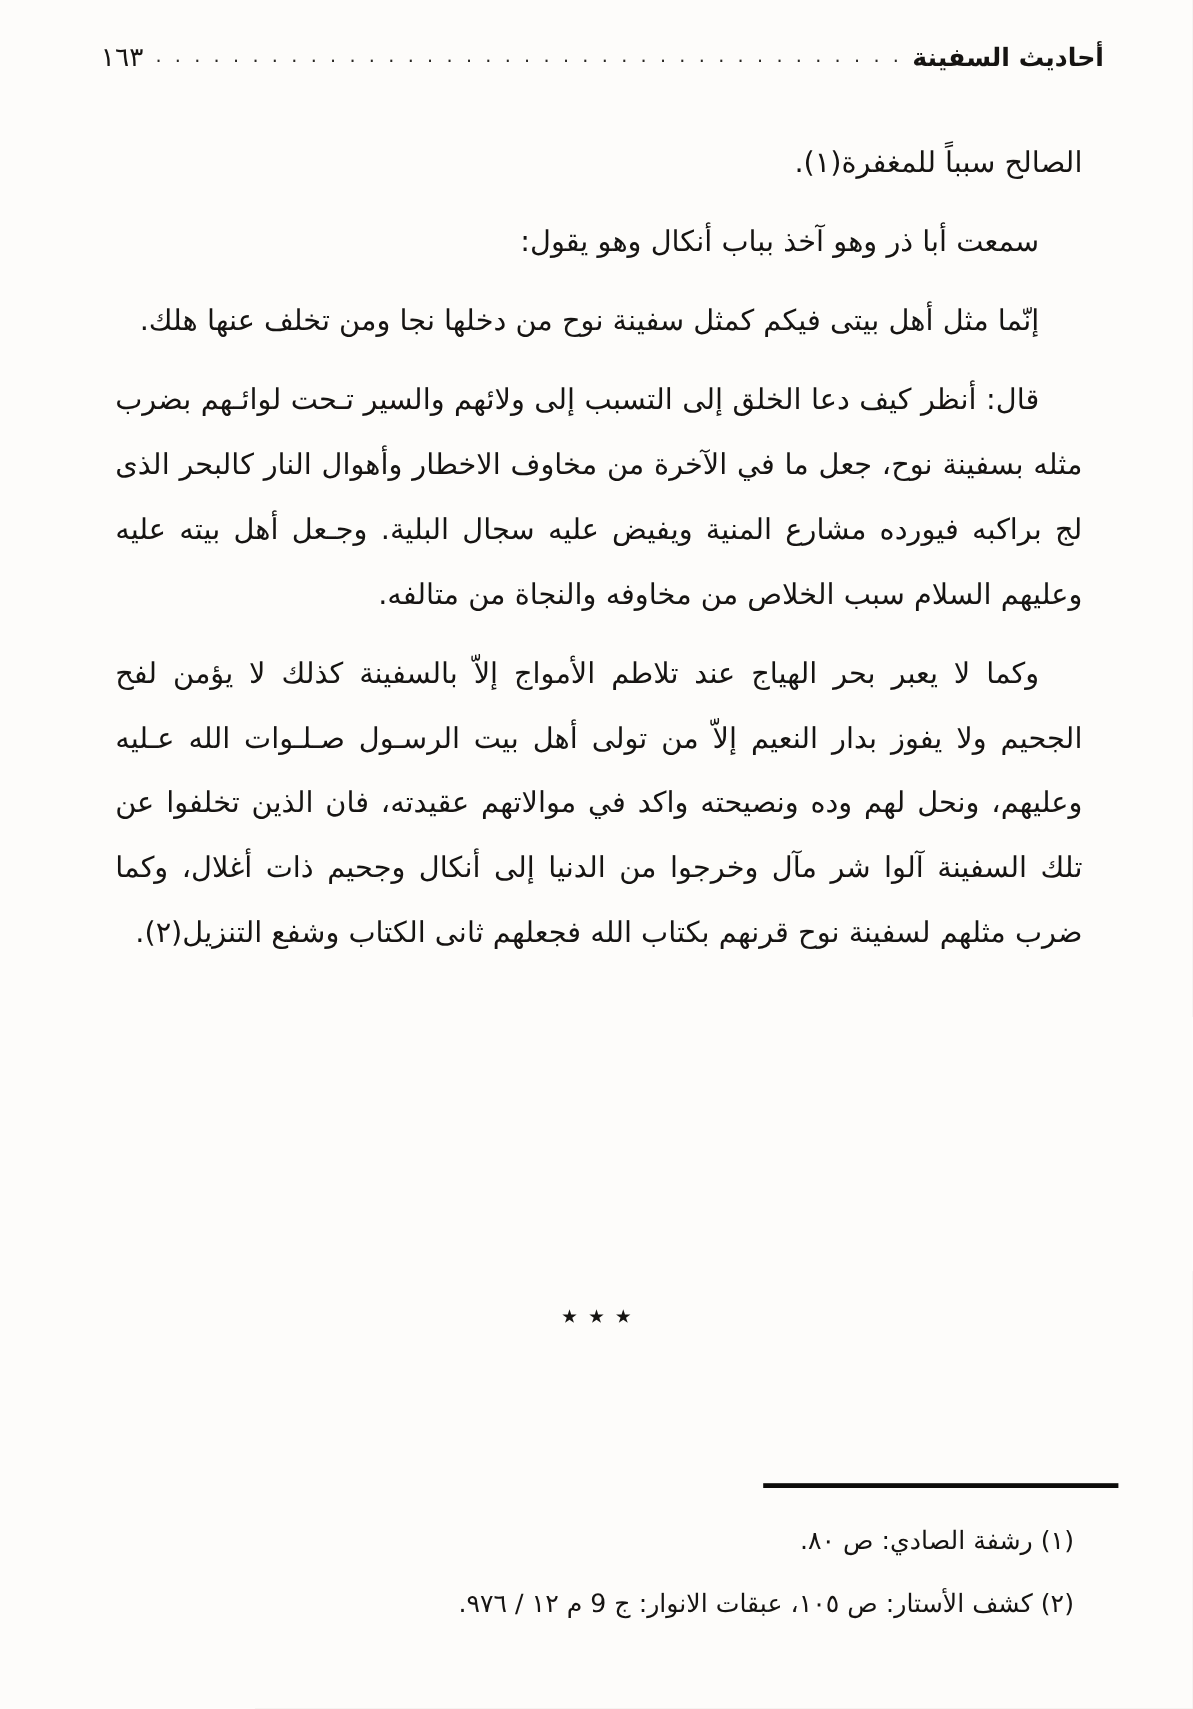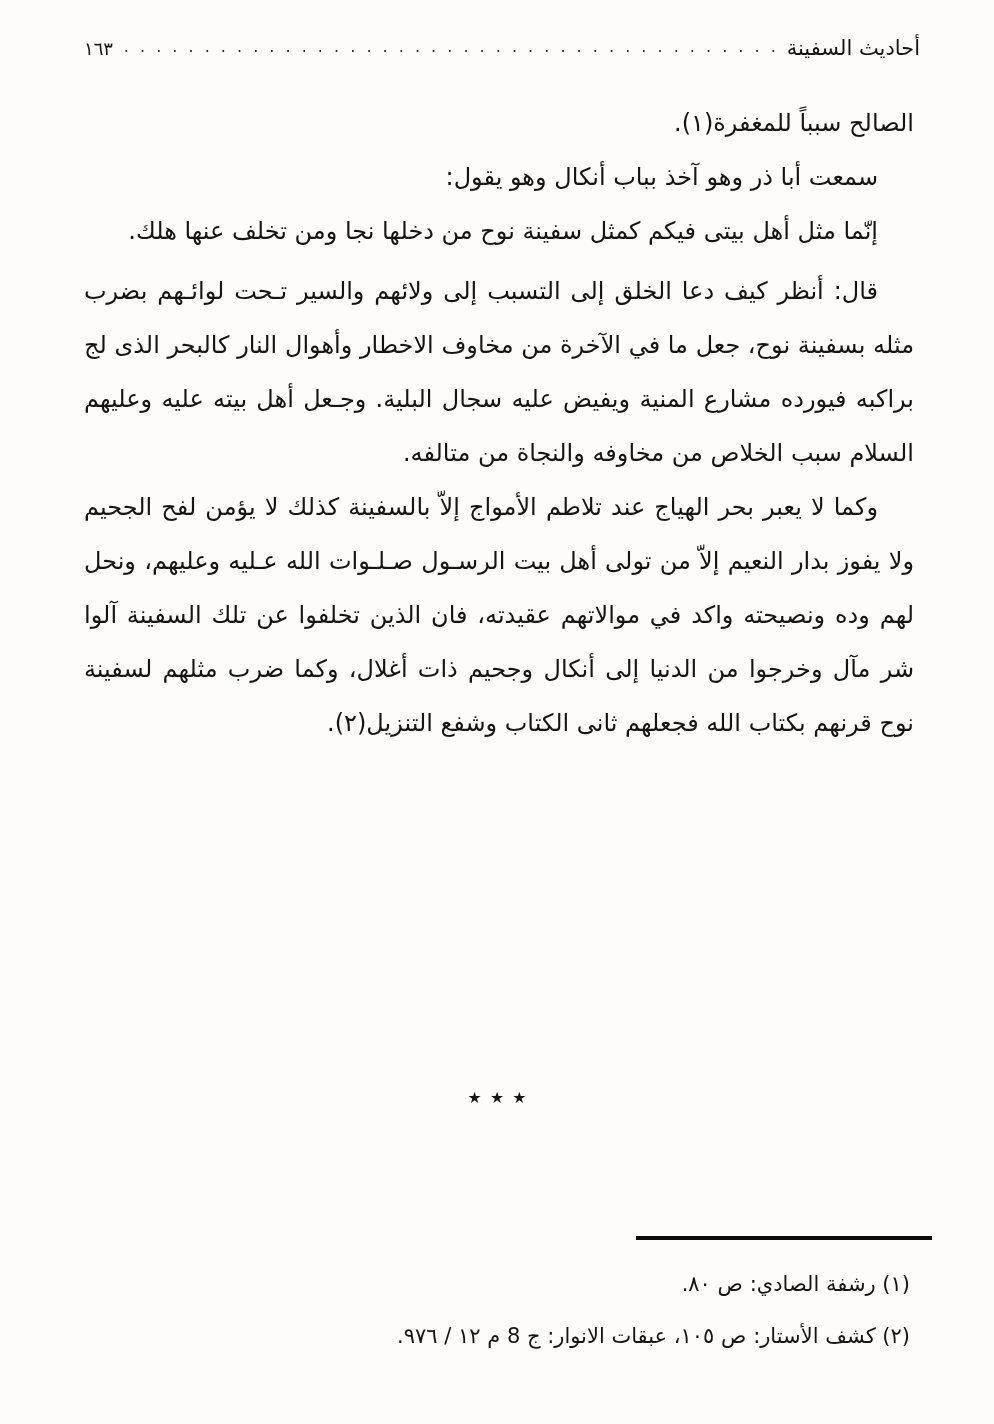--- a/index.html
+++ b/index.html
@@ -23,53 +23,53 @@
   .running-header {
     position: absolute;
     top: 36px;
     right: 74px;
     left: 84px;
     display: flex;
     align-items: baseline;
     font-size: 21px;
   }
   .running-title {
-    font-weight: normal;
+    font-weight: bold;
     white-space: nowrap;
     letter-spacing: 0.5px;
   }
   .dotted-leader {
     flex: 1;
     overflow: hidden;
     white-space: nowrap;
     margin: 0 8px;
     font-size: 16px;
     letter-spacing: 3px;
     color: #2a2824;
     transform: translateY(-3px);
   }
   .dotted-leader::after {
     content: ". . . . . . . . . . . . . . . . . . . . . . . . . . . . . . . . . . . . . . . . . . . . . . . . . . . . . . . . . . . . . . . .";
   }
   .page-number {
     white-space: nowrap;
-    font-size: 18px;
+    font-size: 22px;
   }
   
   .body-text {
     position: absolute;
     top: 96px;
     right: 80px;
     left: 84px;
     font-size: 24px;
     line-height: 54px;
     text-align: justify;
   }
   .body-text p {
-    margin: 0;
+    margin: 12px;
     padding: 0;
   }
   .body-text p.indent {
     text-indent: 36px;
   }
   .body-text p.gap-before {
     margin-top: 6px;
   }
   
   .stars-ornament {
@@ -87,21 +87,21 @@
     position: absolute;
     top: 1236px;
     right: 62px;
     width: 296px;
     height: 4px;
     background: #0d0c0a;
   }
   .footnotes {
     position: absolute;
     top: 1258px;
-    right: 84px;
+    right: 99px;
     left: 84px;
     font-size: 21px;
     line-height: 52px;
   }
   .footnotes p {
     margin: 0;
     padding: 0;
   }
 </style>
 </head>
@@ -122,16 +122,16 @@
     <p class="indent gap-before">قال: أنظر كيف دعا الخلق إلى التسبب إلى ولائهم والسير تـحت لوائـهم بضرب مثله بسفينة نوح، جعل ما في الآخرة من مخاوف الاخطار وأهوال النار كالبحر الذى لج براكبه فيورده مشارع المنية ويفيض عليه سجال البلية. وجـعل أهل بيته عليه وعليهم السلام سبب الخلاص من مخاوفه والنجاة من متالفه.</p>
     <p class="indent">وكما لا يعبر بحر الهياج عند تلاطم الأمواج إلاّ بالسفينة كذلك لا يؤمن لفح الجحيم ولا يفوز بدار النعيم إلاّ من تولى أهل بيت الرسـول صـلـوات الله عـليه وعليهم، ونحل لهم وده ونصيحته واكد في موالاتهم عقيدته، فان الذين تخلفوا عن تلك السفينة آلوا شر مآل وخرجوا من الدنيا إلى أنكال وجحيم ذات أغلال، وكما ضرب مثلهم لسفينة نوح قرنهم بكتاب الله فجعلهم ثانى الكتاب وشفع التنزيل(٢).</p>
   </main>
 
   <div class="stars-ornament">٭ ٭ ٭</div>
 
   <div class="footnote-rule"></div>
 
   <section class="footnotes">
     <p>(١) رشفة الصادي: ص ٨٠.</p>
-    <p>(٢) كشف الأستار: ص ١٠٥، عبقات الانوار: ج 8 م ١٢ / ٩٧٦.</p>
+    <p>(٢) كشف الأستار: ص ١٠٥، عبقات الانوار: ج 9 م ١٢ / ٩٧٦.</p>
   </section>
 
 </div>
 
 </body></html>

